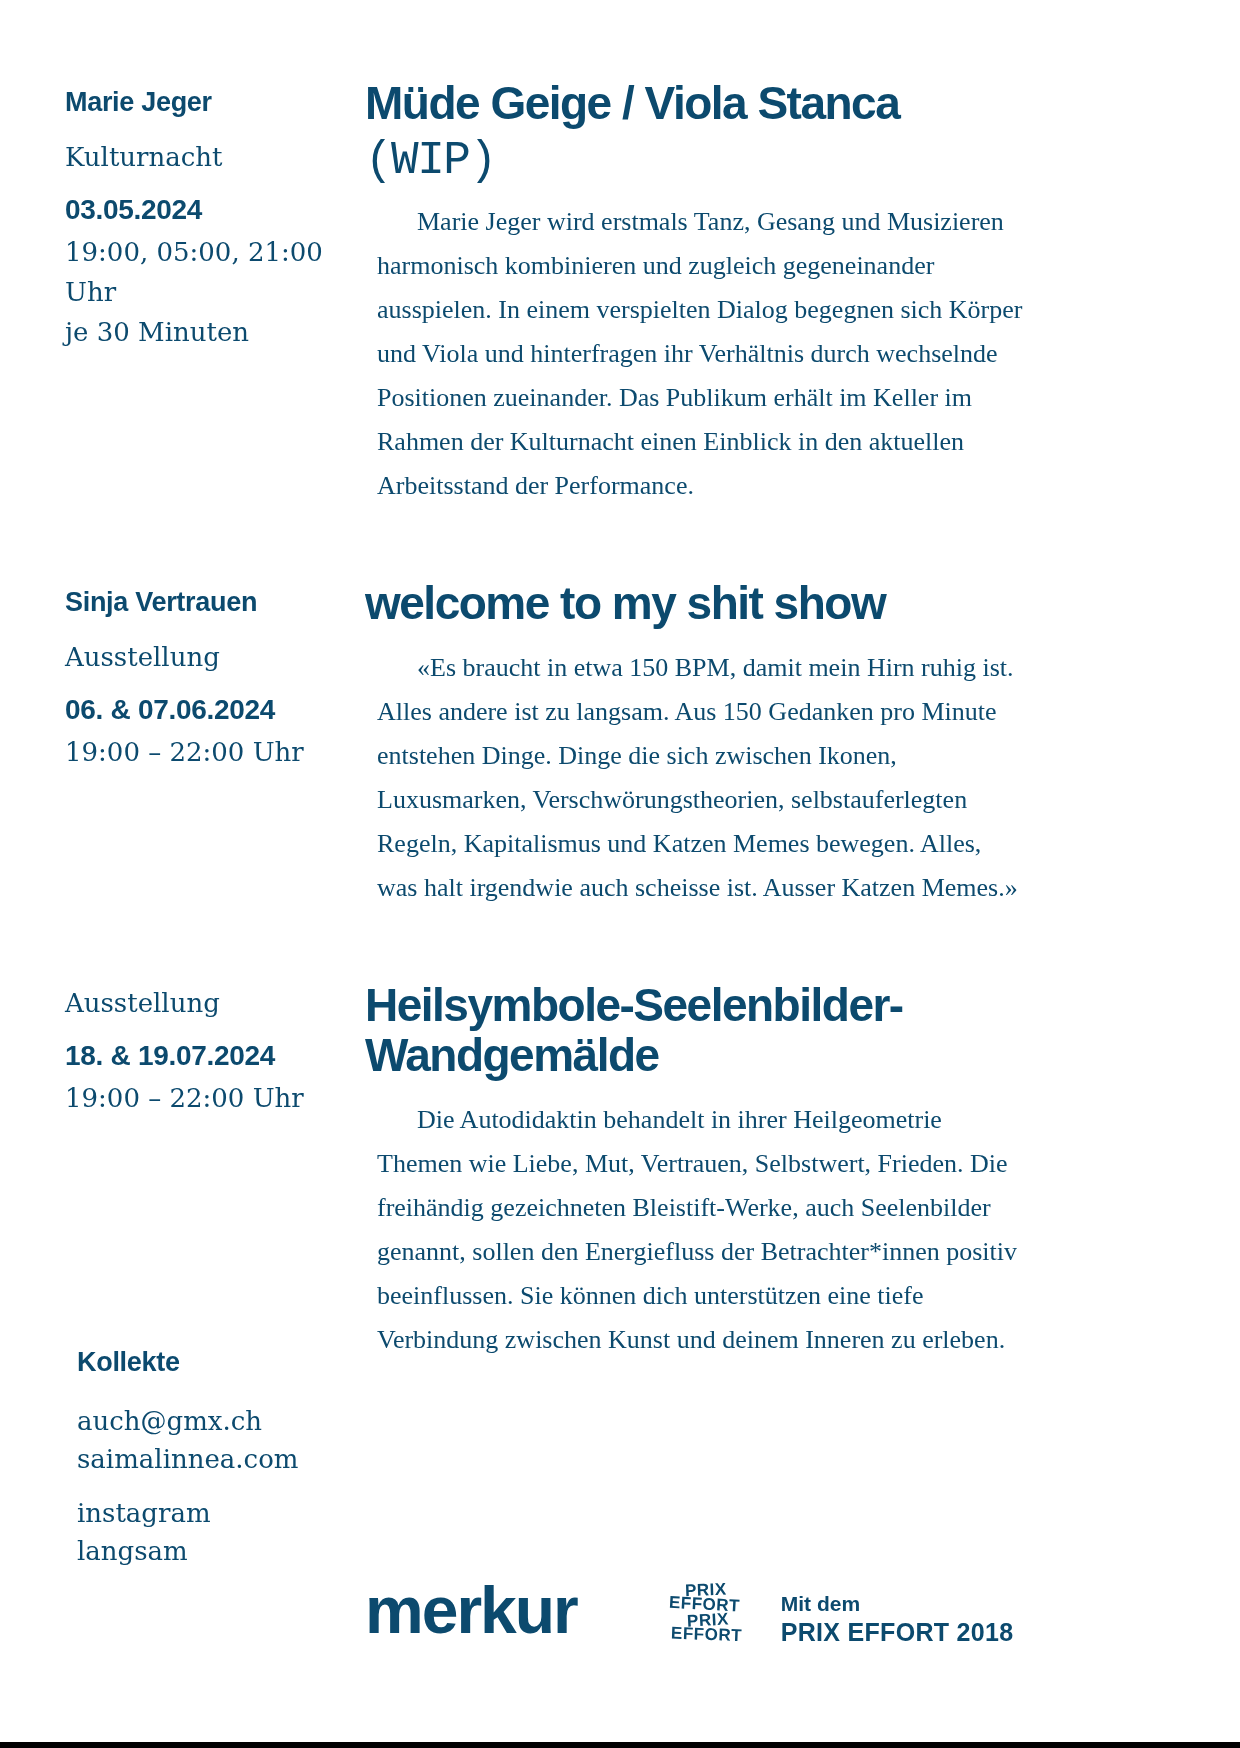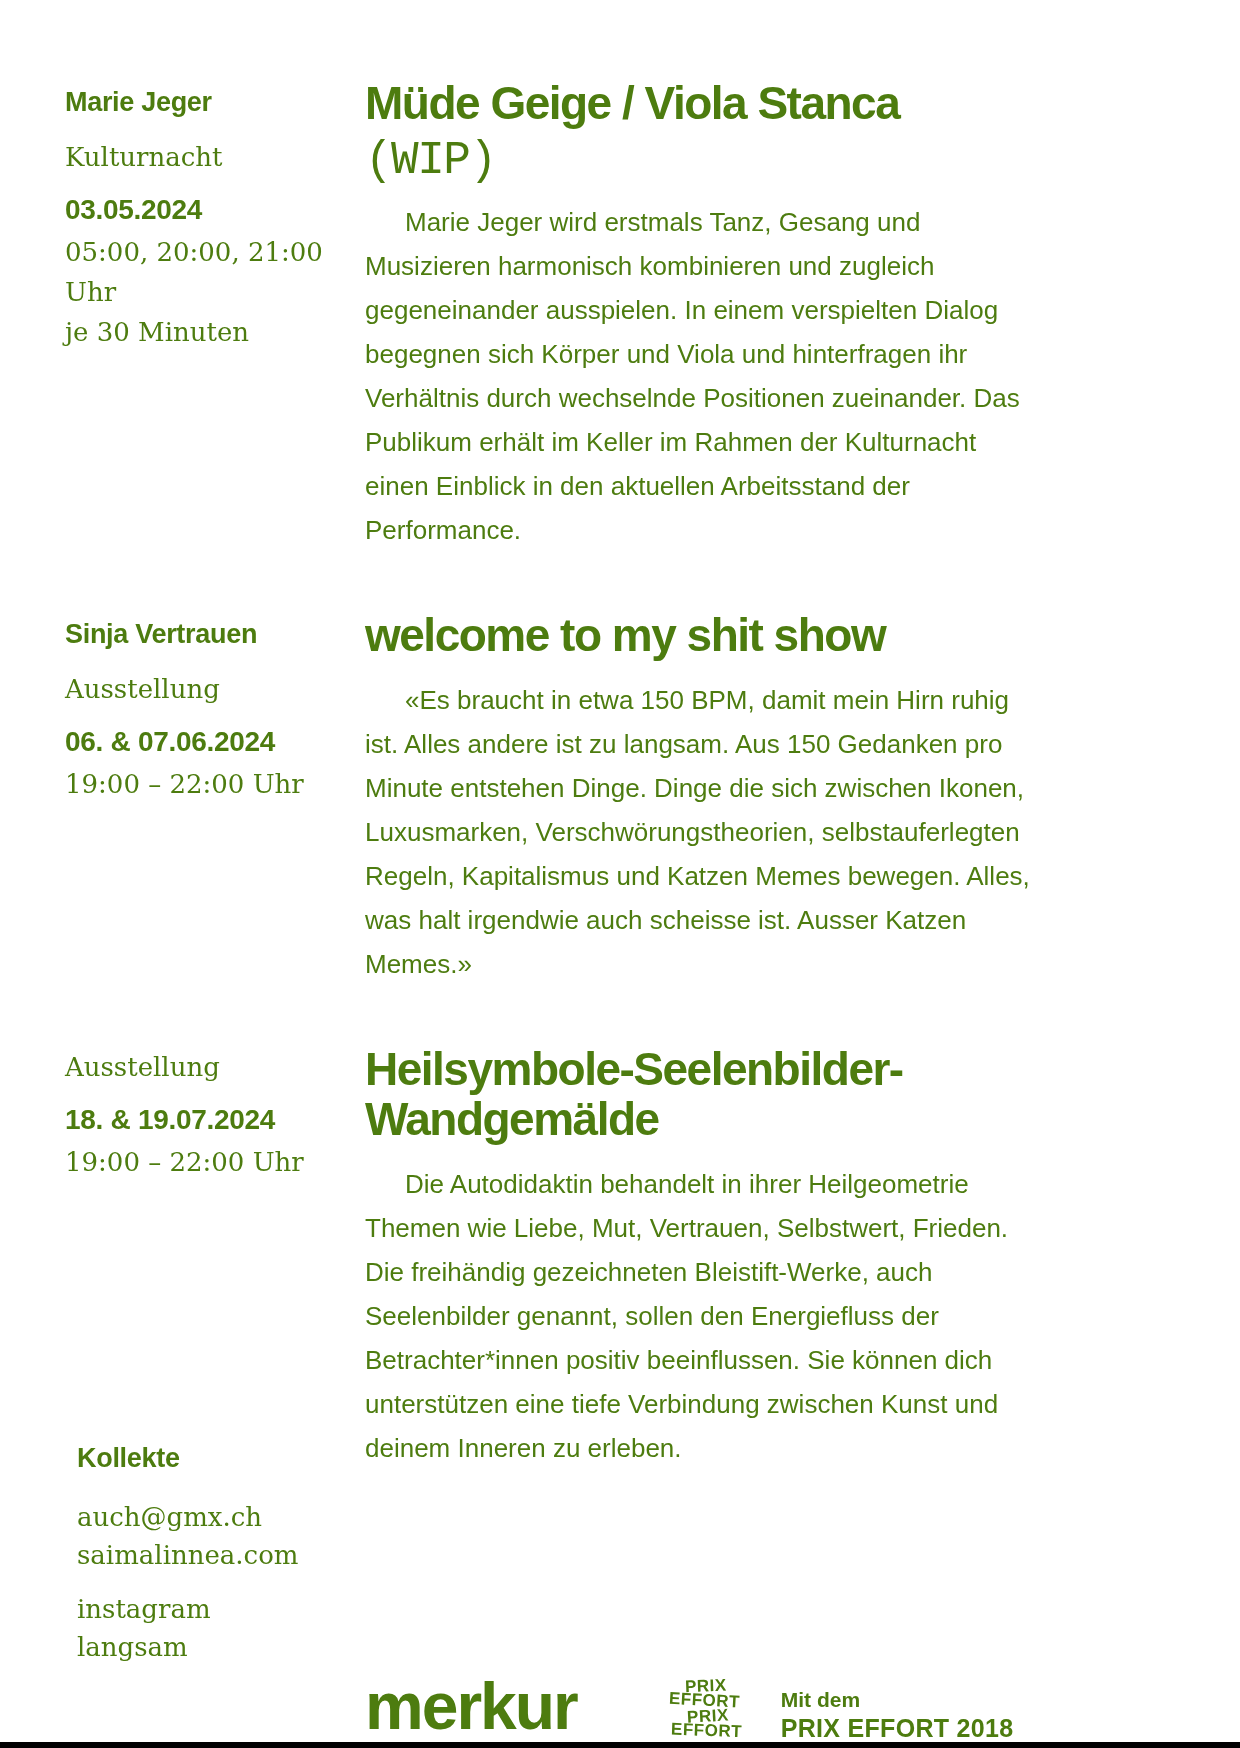--- a/index.html
+++ b/index.html
@@ -1,20 +1,20 @@
 <!DOCTYPE html>
 <html><head>
 <meta charset="utf-8">
 <style>
   html,body{margin:0;padding:0;background:#e8e8e8;}
   .page{
     position:relative;
     width:1240px;height:1748px;
     background:#ffffff;
-    color:#4d7c0f;
+    color:#0c4a6e;
     overflow:hidden;
     margin:0 auto;
     box-sizing:border-box;
     padding:78px 0 0 65px;
     font-family:"Liberation Sans",sans-serif;
   }
   .row{
     display:grid;
     grid-template-columns:300px 675px;
     margin-bottom:58px;
@@ -45,22 +45,22 @@
   
   .content h1{
     margin:0 0 14px 0;
     font-family:"Liberation Sans",sans-serif;
     font-weight:700;
     font-size:46px;line-height:50px;
     letter-spacing:-1.5px;
   }
   .title-suffix{font-weight:400;font-family:Liberation Mono, monospace;}
   .content p{
-    margin:0;
-    font-family:Liberation Sans, sans-serif;
+    margin:12px;
+    font-family:Liberation Serif, serif;
     font-size:26px;line-height:44px;
     text-indent:40px;
   }
   
   .footer{position:relative;margin-top:0;}
   .footer-left{
     position:absolute;left:12px;top:-88px;width:300px;
   }
   .kollekte{
     font-family:"Liberation Sans",sans-serif;
@@ -113,21 +113,21 @@
 </head>
 <body>
 
 <div class="page">
 
   <section class="row">
     <aside class="meta">
       <div class="meta-name">Marie Jeger</div>
       <div class="meta-cat">Kulturnacht</div>
       <div class="meta-date">03.05.2024</div>
-      <div class="meta-time">05:00, 20:00, 21:00 Uhr</div>
+      <div class="meta-time">19:00, 05:00, 21:00 Uhr</div>
       <div class="meta-time">je 30 Minuten</div>
     </aside>
     <div class="content">
       <h1><span>Müde Geige / Viola Stanca</span><span class="title-suffix"> (WIP)</span></h1>
       <p>Marie Jeger wird erstmals Tanz, Gesang und Musizieren harmonisch kombinieren und zugleich gegeneinander ausspielen. In einem verspielten Dialog begegnen sich Körper und Viola und hinterfragen ihr Verhältnis durch wechselnde Positionen zueinander. Das Publikum erhält im Keller im Rahmen der Kulturnacht einen Einblick in den aktuellen Arbeitsstand der Performance.</p>
     </div>
   </section>
 
   <section class="row">
     <aside class="meta">

